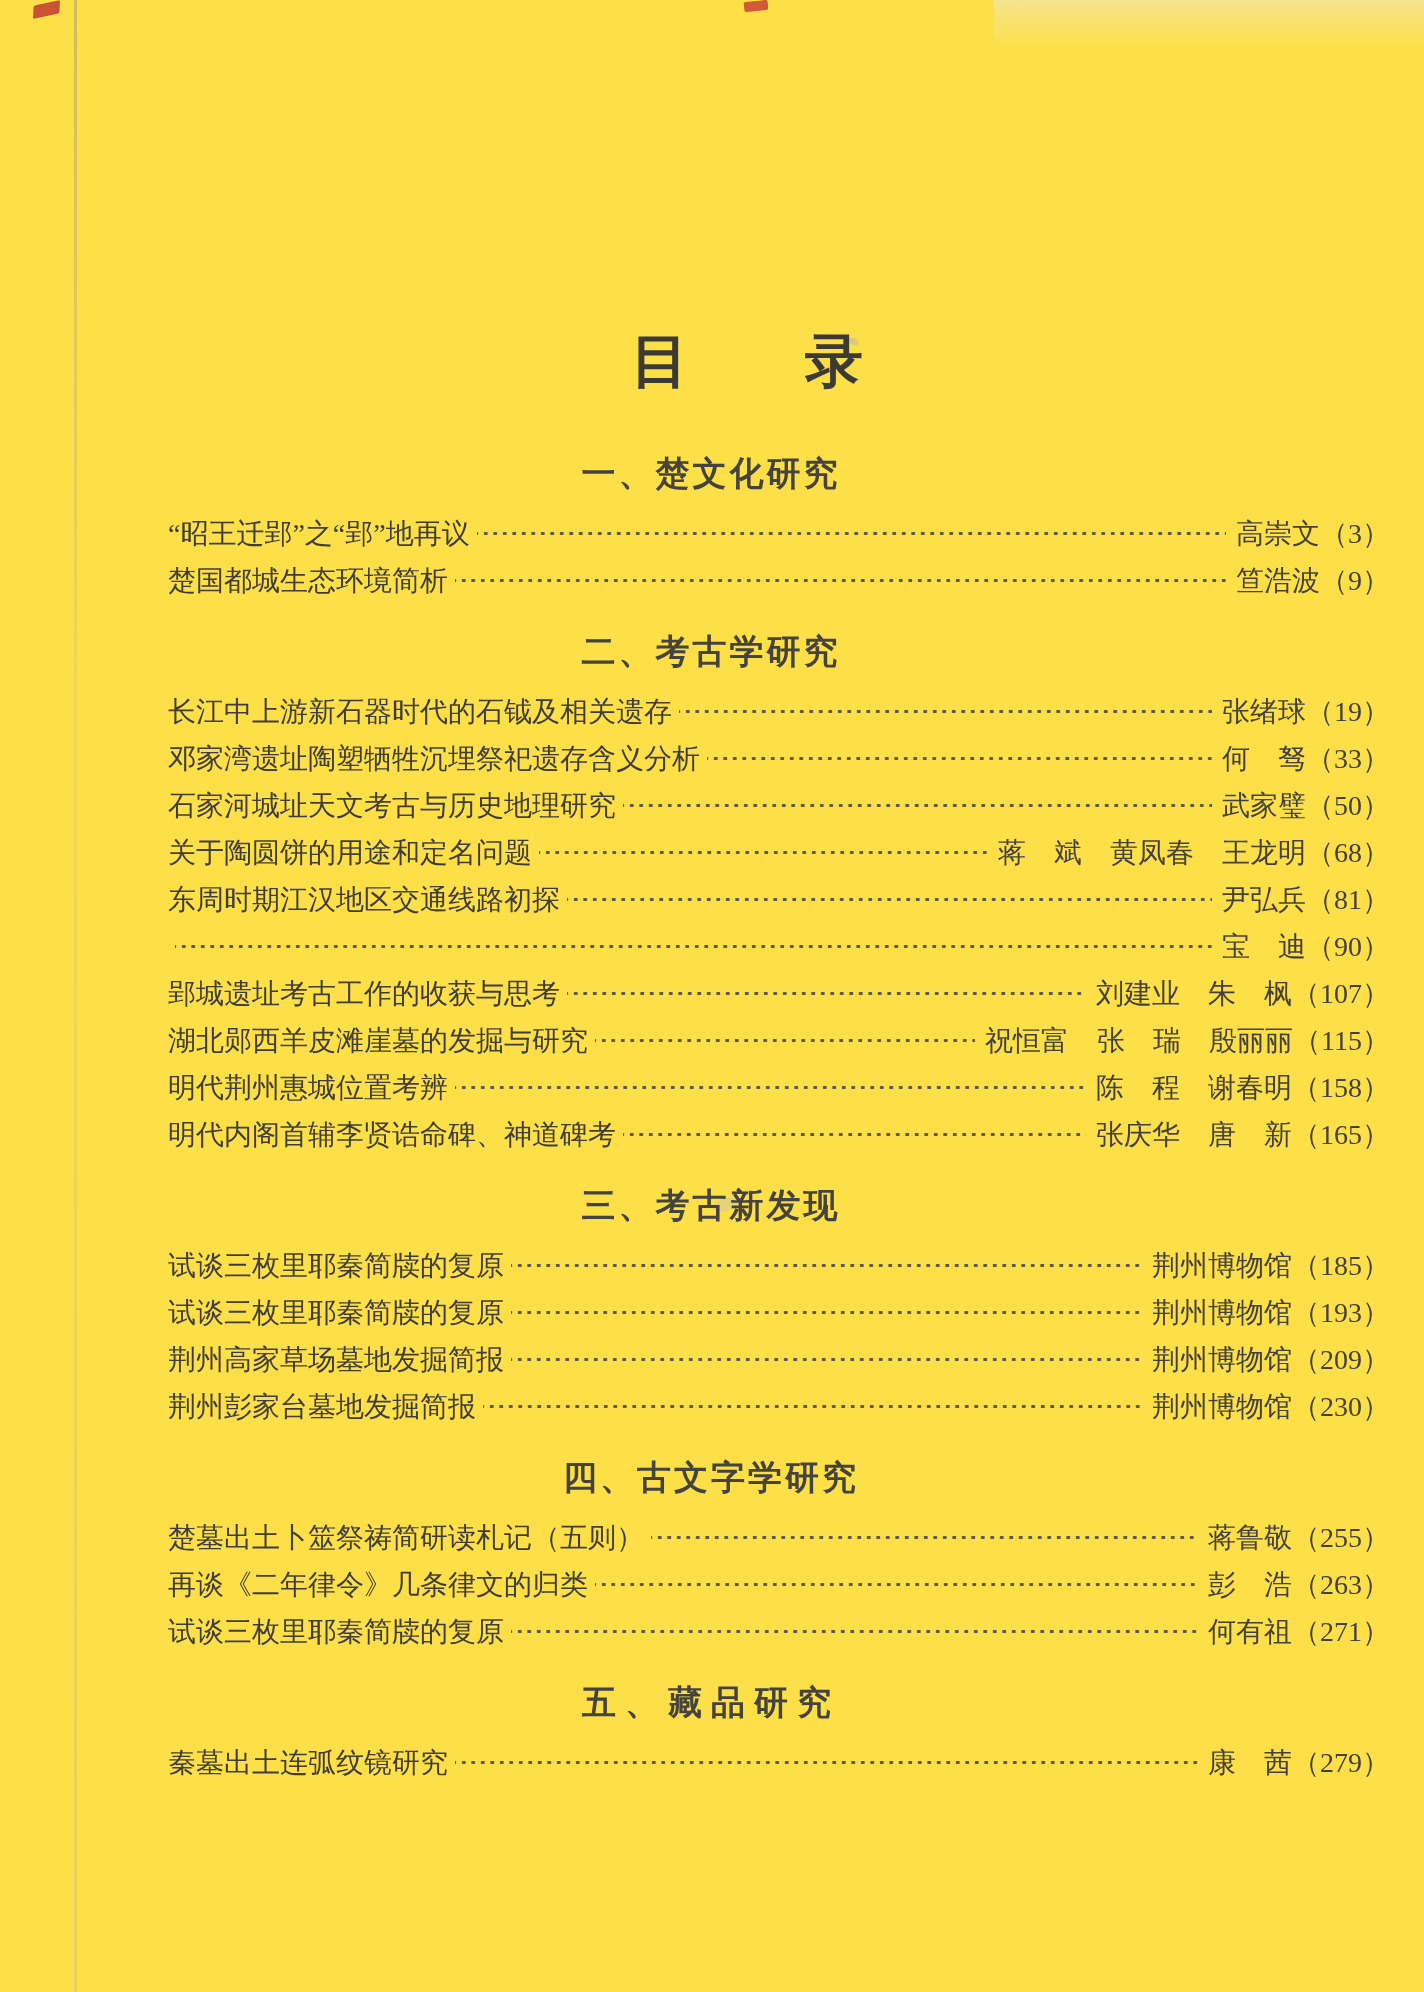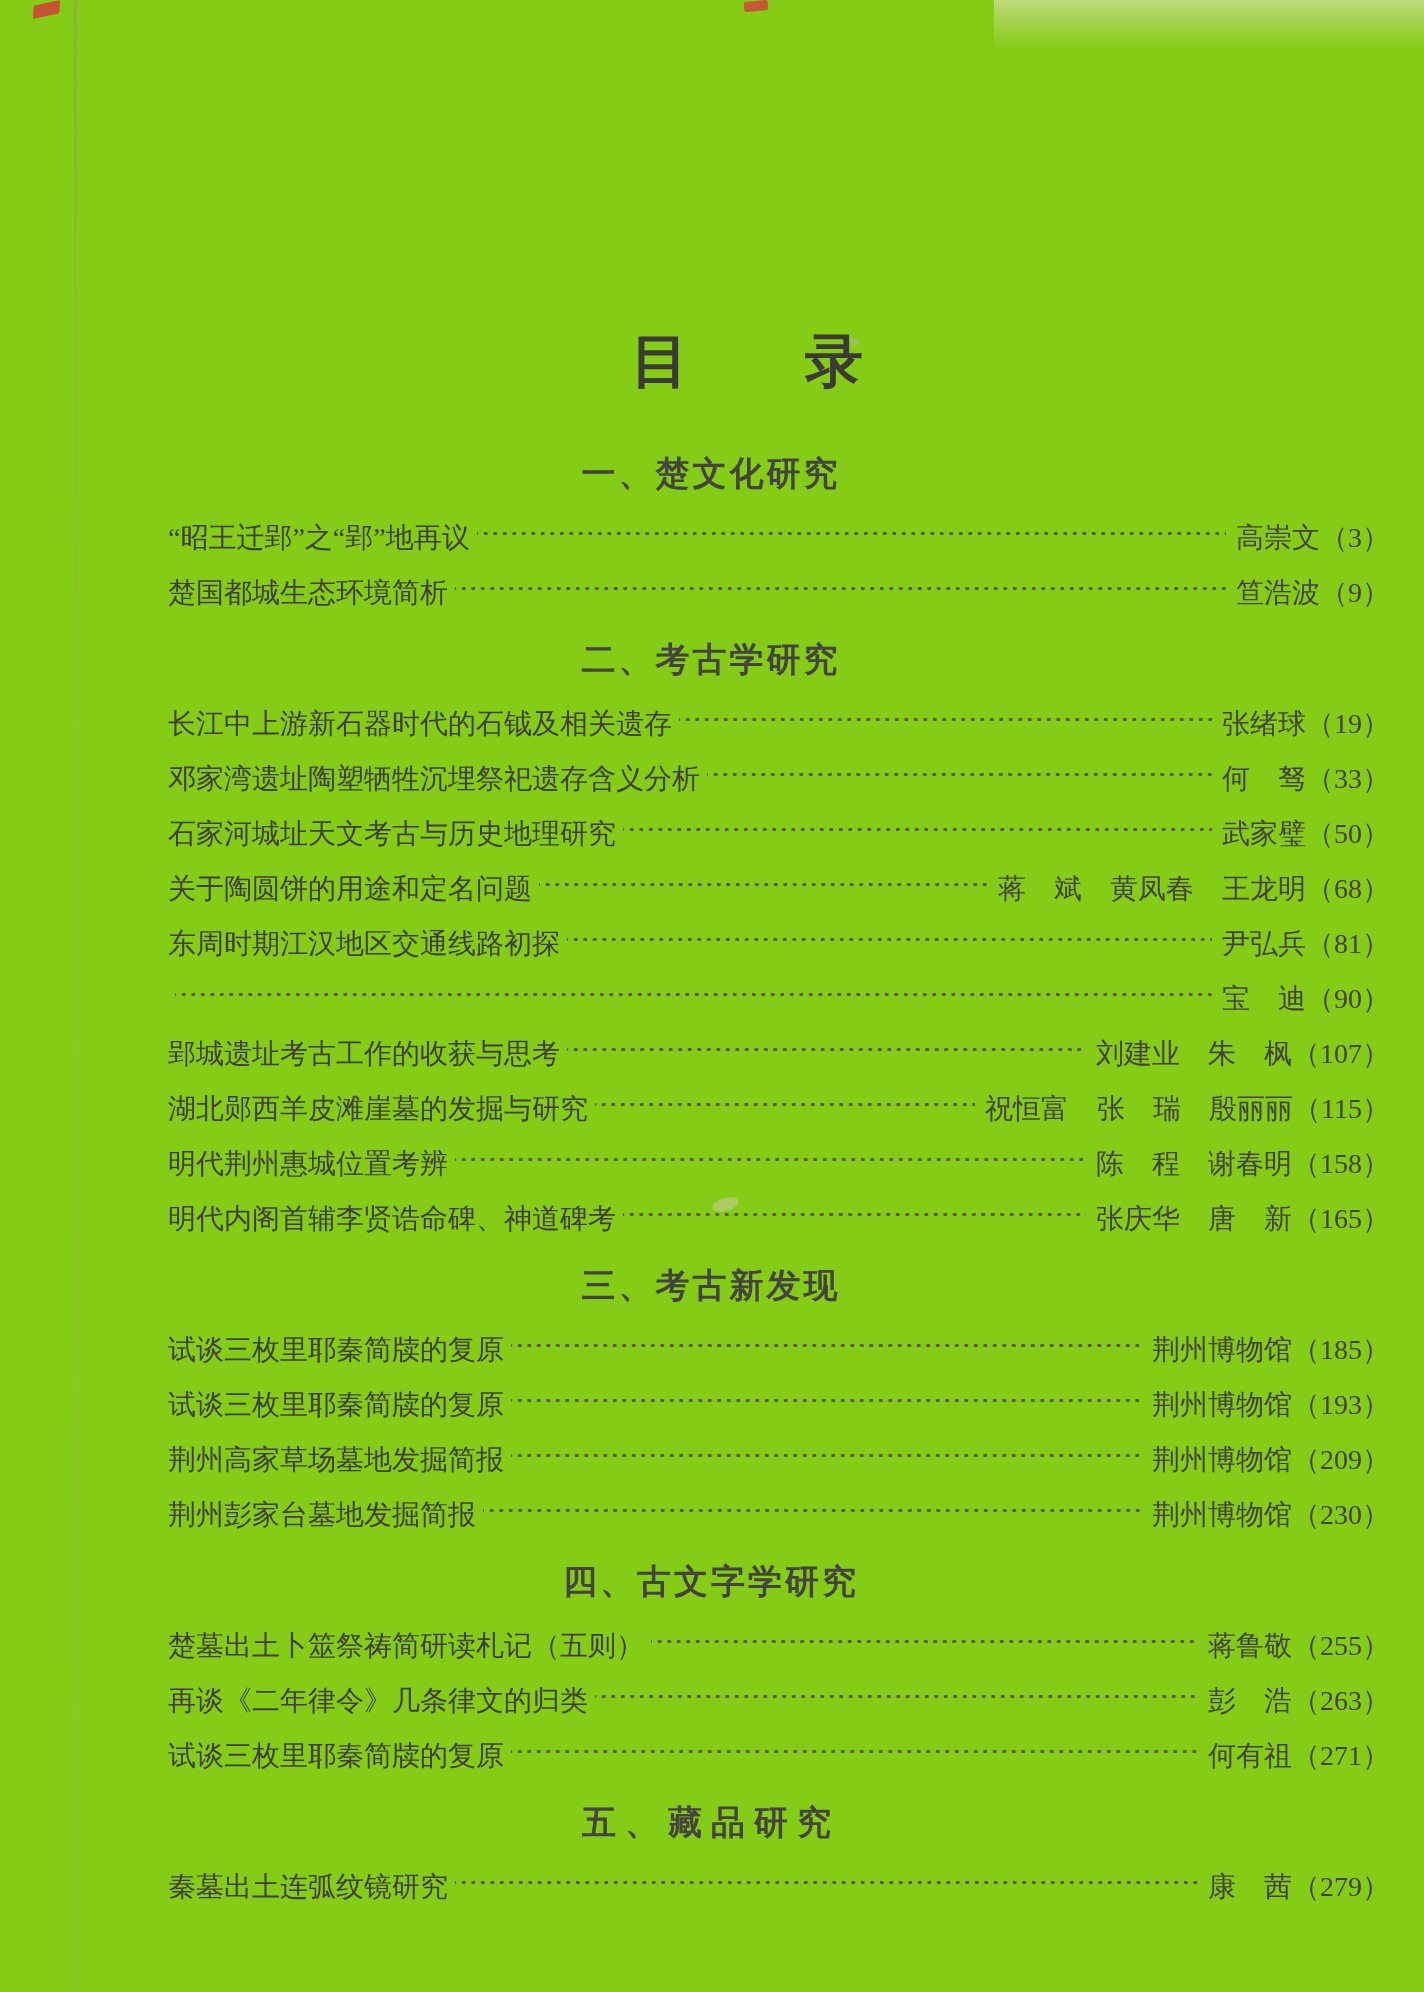--- a/index.html
+++ b/index.html
@@ -4,21 +4,21 @@
 <style>
   html, body { margin: 0; padding: 0; }
   body {
     width: 1424px; height: 1992px;
     background: #e9e6de;
     font-family: "Liberation Serif", "DejaVu Serif", serif;
   }
   .page {
     position: relative;
     width: 1424px; height: 1992px;
-    background: #84cc16;
+    background: #fde047;
     overflow: hidden;
     color: #403d38;
   }
   
   .edge-line {
     position: absolute; left: 74px; top: 0; width: 3px; height: 100%;
     background: linear-gradient(180deg, rgba(150,140,120,.42), rgba(172,164,142,.16) 35%, rgba(172,164,142,.26) 100%);
   }
   .top-shade {
     position: absolute; right: 0; top: 0; width: 430px; height: 48px;
@@ -59,26 +59,25 @@
     margin: 30px 0 20px 0;
     font-family: "Liberation Sans", "DejaVu Sans", sans-serif;
     font-size: 34px; font-weight: 700; line-height: 34px;
     letter-spacing: 3px;
     text-align: center;
     transform: translateX(-68px);
     color: #45433e;
   }
   .section-heading.spaced { letter-spacing: 9px; }
   .toc-entry {
-    display: flex; align-items: flex-end;
+    display: flex; align-items: center;
     height: 47px;
     font-size: 28px;
     color: #403d38;
     white-space: nowrap;
-    margin-top: 8px;
   }
   .entry-title { flex: 0 0 auto; }
   .leader {
     flex: 1 1 auto; min-width: 14px; height: 47px;
     margin: 0 10px 0 7px;
     background-image: radial-gradient(circle, #5a564e 1.7px, rgba(0,0,0,0) 2px);
     background-size: 9.5px 47px;
     background-repeat: repeat-x;
     background-position: 4px center;
   }

